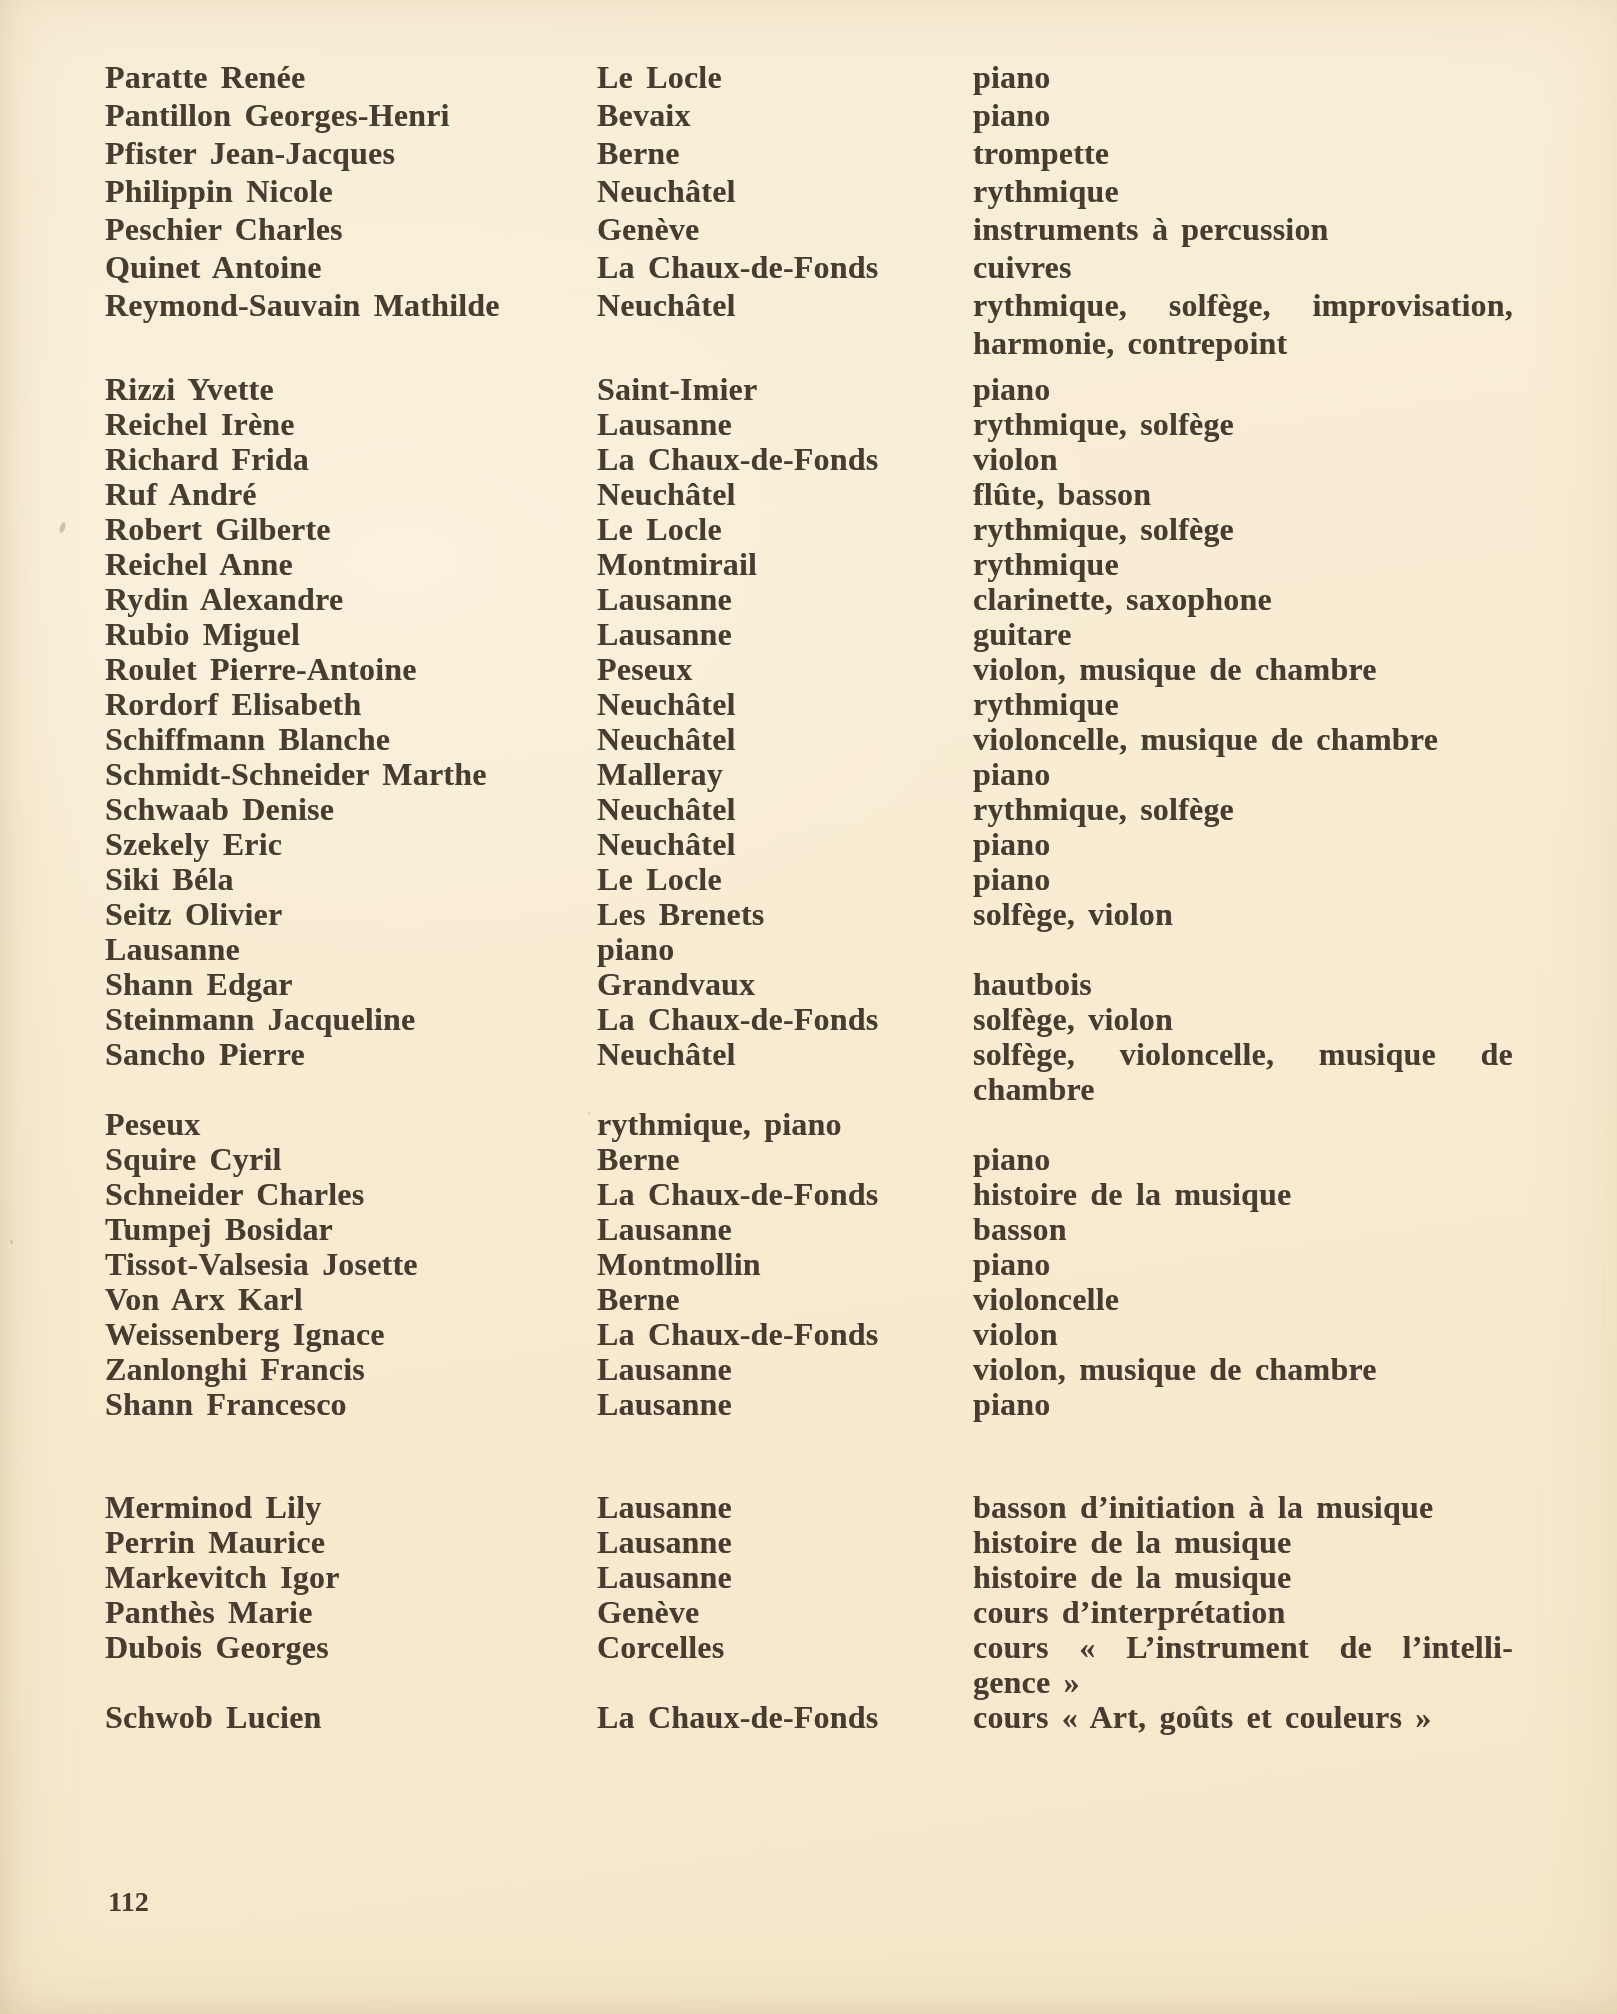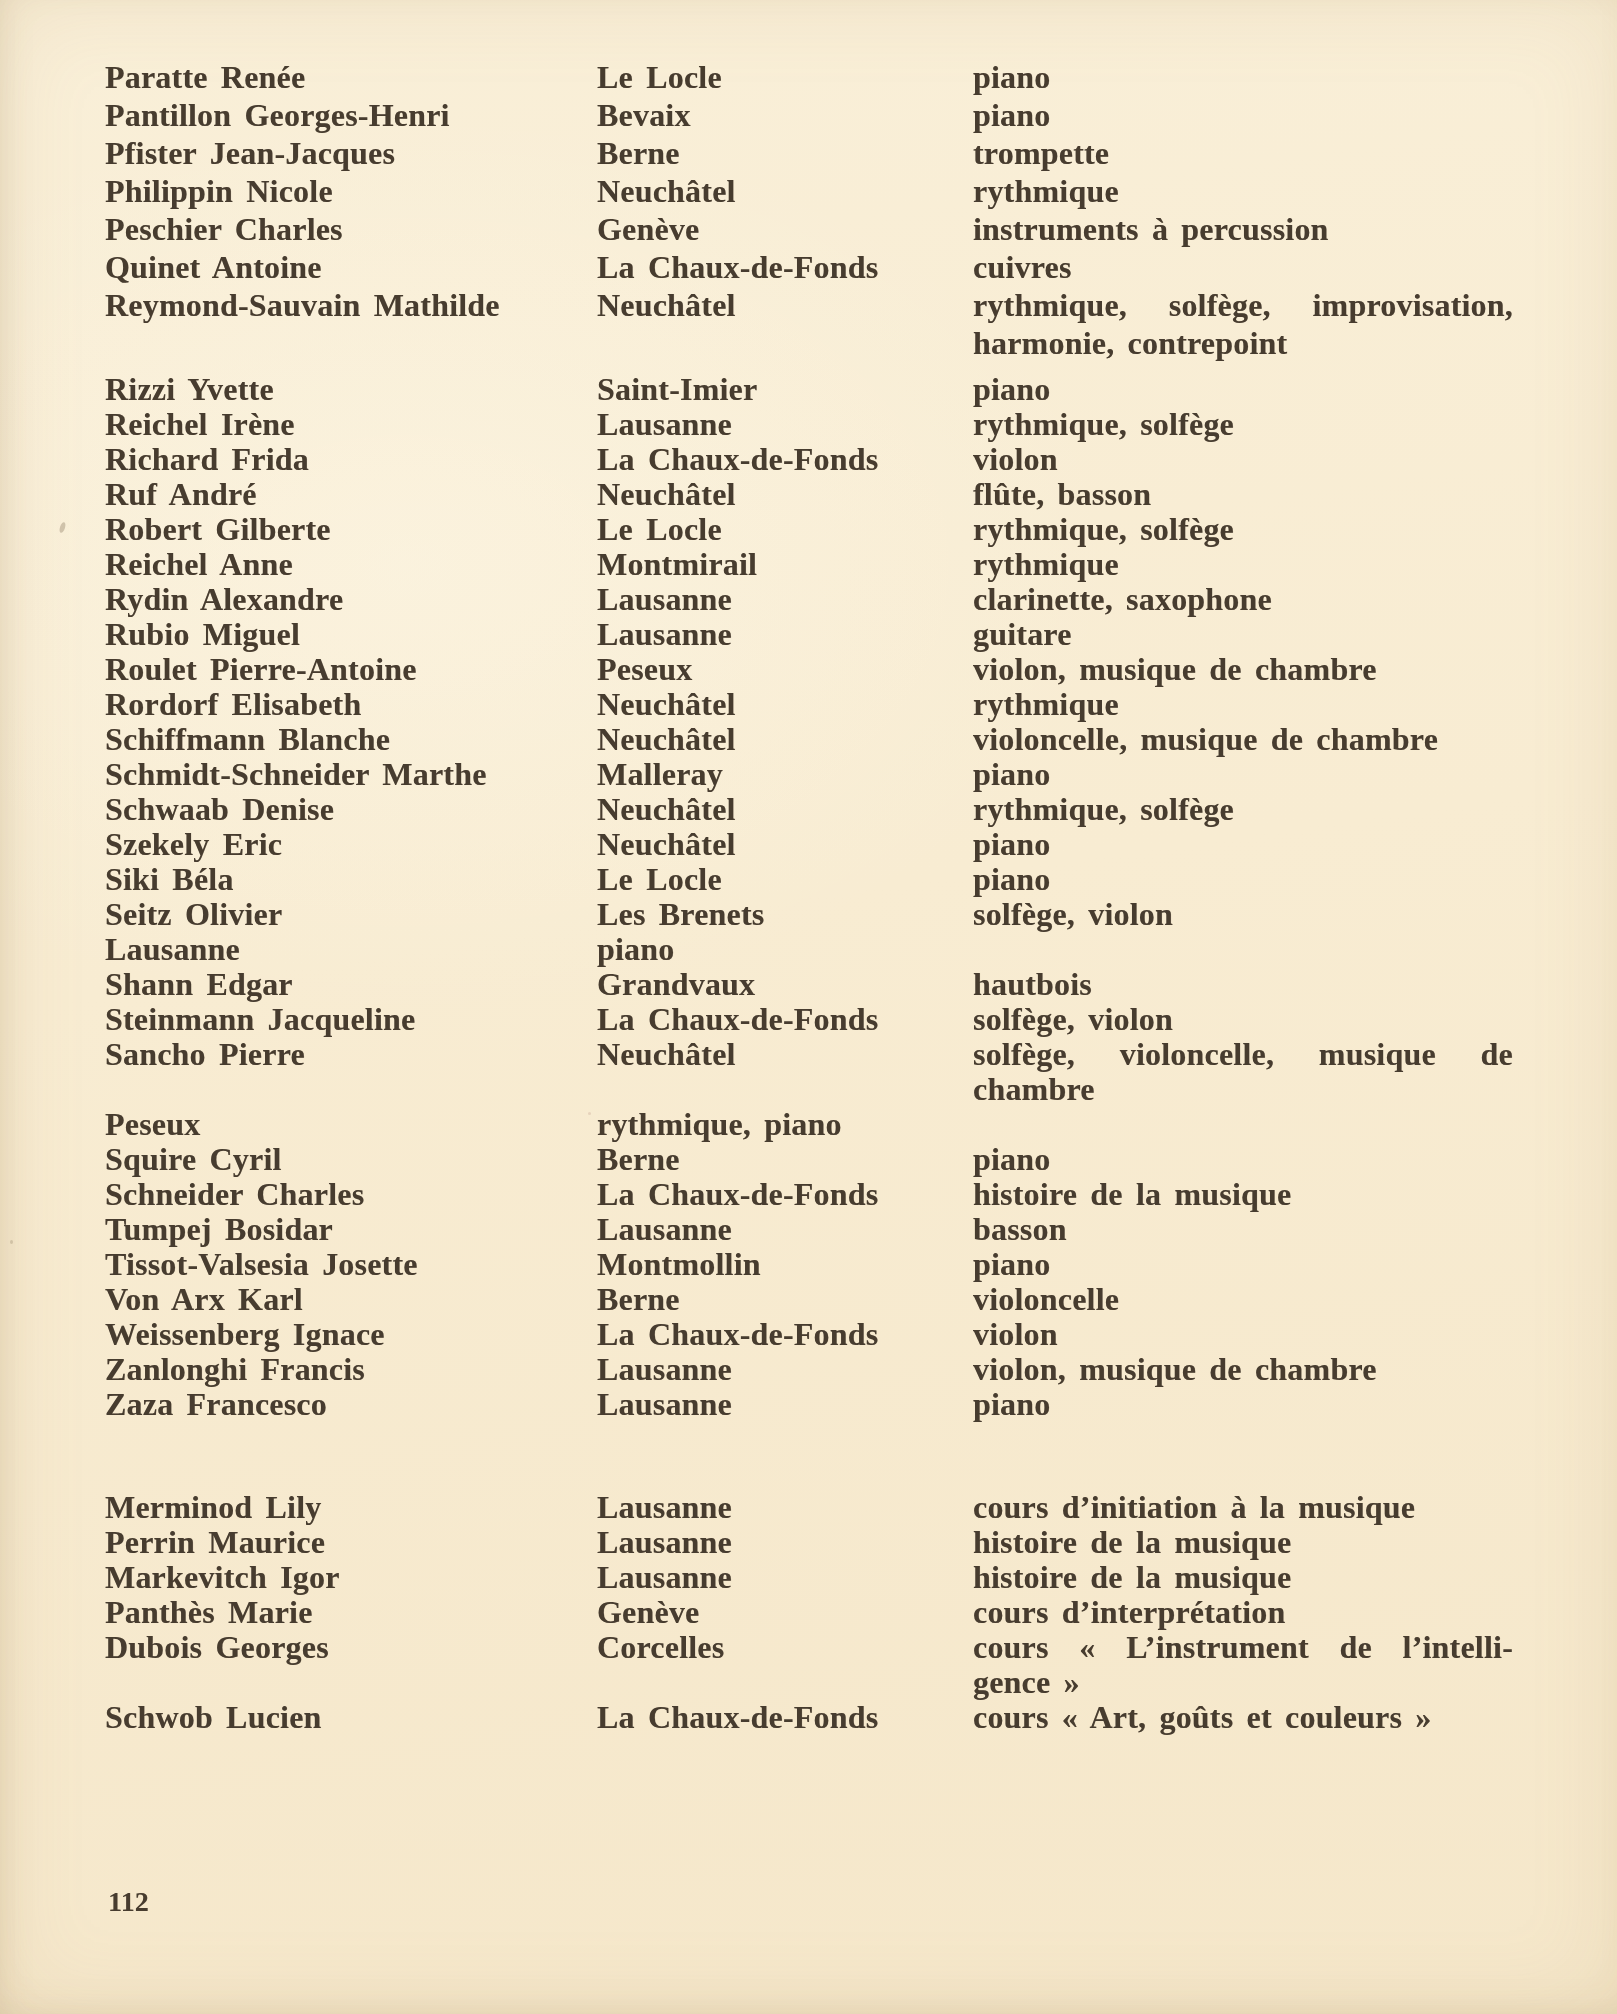--- a/index.html
+++ b/index.html
@@ -360,33 +360,33 @@
 
   <div class="row">
     <span class="col name">Zanlonghi Francis</span>
     <span class="col city">Lausanne</span>
     <span class="col subject">
             <div class="sline">violon, musique de chambre</div>
           </span>
   </div>
 
   <div class="row">
-    <span class="col name">Zaza Francesco</span>
+    <span class="col name">Shann Francesco</span>
     <span class="col city">Lausanne</span>
     <span class="col subject">
             <div class="sline">piano</div>
           </span>
   </div>
 </div>
       <div class="group">
   <div class="row">
     <span class="col name">Merminod Lily</span>
     <span class="col city">Lausanne</span>
     <span class="col subject">
-            <div class="sline">cours d’initiation à la musique</div>
+            <div class="sline">basson d’initiation à la musique</div>
           </span>
   </div>
 
   <div class="row">
     <span class="col name">Perrin Maurice</span>
     <span class="col city">Lausanne</span>
     <span class="col subject">
             <div class="sline">histoire de la musique</div>
           </span>
   </div>

